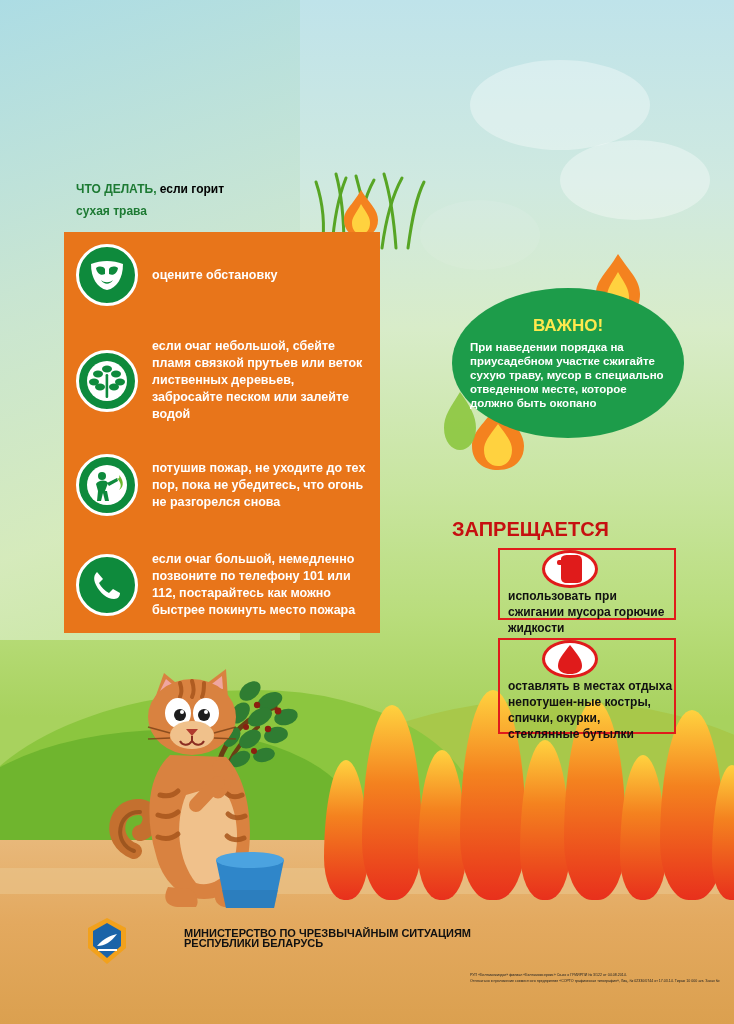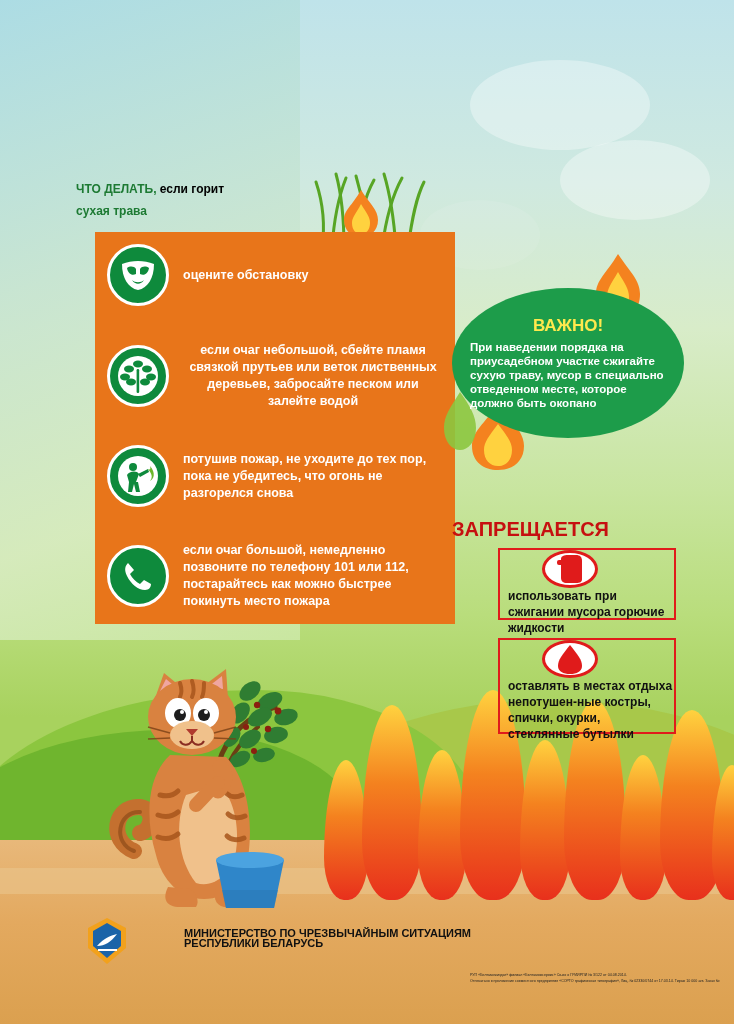--- a/index.html
+++ b/index.html
@@ -64,23 +64,22 @@
     color: #e62d24; font-weight: bold; font-size: 29px; letter-spacing: .5px;
     line-height: 34px;
   }
   .subtitle {
     position: absolute; left: 76px; top: 178px; width: 300px;
     color: #1d7a33; font-weight: bold; font-size: 12px; line-height: 22px;
   }
   .subtitle .black { color: #000; }
   
   .panel {
-    position: absolute; left: 64px; top: 232px; width: 360px;
+    position: absolute; left: 64px; top: 232px; width: 316px;
     background: #e8751a;
-    margin-left: 31px;
   }
   .panel-row {
     position: relative; display: flex; align-items: center;
     min-height: 86px; padding: 10px 12px 10px 12px;
   }
   .panel-gap { height: 10px; background: transparent; }
   .badge {
     width: 62px; height: 62px; min-width: 62px; border-radius: 50%;
     background: #0e8a3c; border: 3px solid #fff;
     display: flex; align-items: center; justify-content: center;
@@ -198,21 +197,21 @@
             <path d="M14 22 C 17 25, 23 25, 26 22 C 23 27, 17 27, 14 22 Z" fill="#0e8a3c"></path>
           </svg>
         </div>
         <div class="panel-text">оцените обстановку</div>
       </div>
     </div>
 
     <div class="panel-gap"></div>
 
     <div class="panel-block">
-      <div class="panel-row" style="min-height:96px;text-align:center;">
+      <div class="panel-row" style="min-height:96px;">
         <div class="badge">
           <svg width="42" height="42" viewBox="0 0 42 42">
             <circle cx="21" cy="21" r="20" fill="#fff"></circle>
             <g fill="#0e8a3c">
               <ellipse cx="21" cy="9" rx="5" ry="3.4"></ellipse>
               <ellipse cx="12" cy="14" rx="5" ry="3.4"></ellipse>
               <ellipse cx="30" cy="14" rx="5" ry="3.4"></ellipse>
               <ellipse cx="8" cy="22" rx="5" ry="3.4"></ellipse>
               <ellipse cx="34" cy="22" rx="5" ry="3.4"></ellipse>
               <ellipse cx="14" cy="27" rx="5" ry="3.4"></ellipse>

